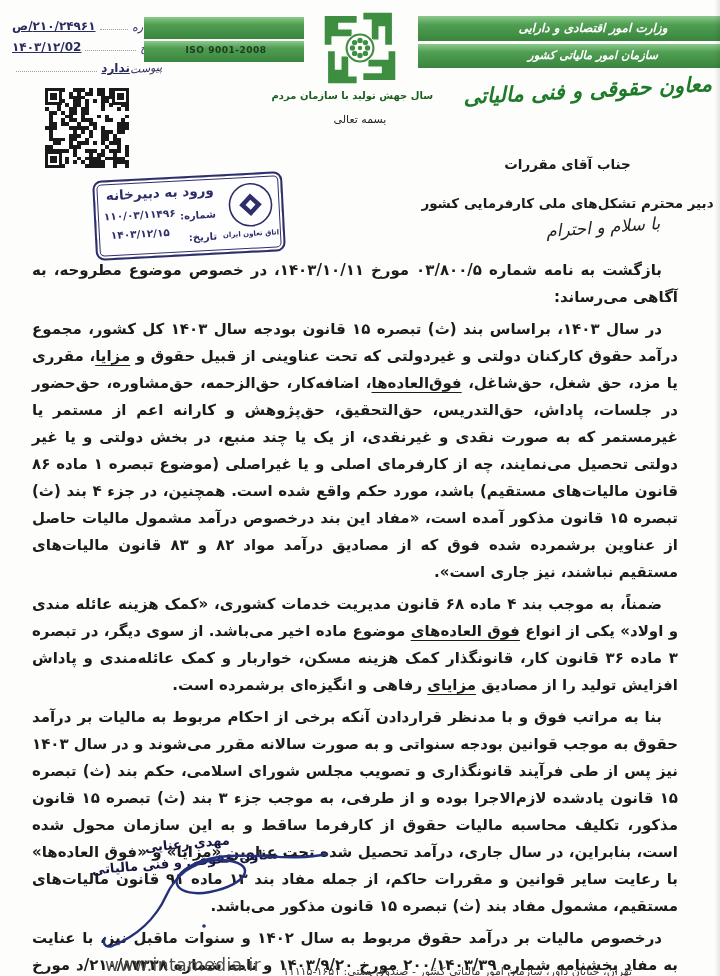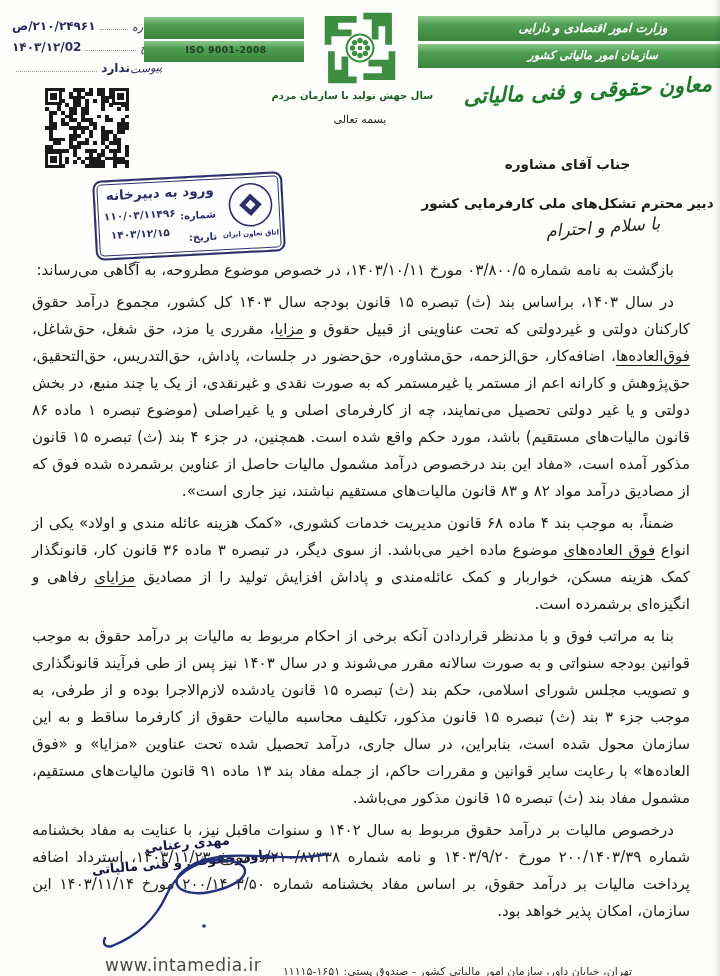--- a/index.html
+++ b/index.html
@@ -6,21 +6,21 @@
   .page{position:relative;width:720px;height:976px;background:#fdfdfc;overflow:hidden;
         font-family:"DejaVu Sans","Liberation Sans",sans-serif;direction:rtl;}
   .page::after{content:'';position:absolute;top:0;right:0;width:6px;height:100%;
         background:linear-gradient(to left,rgba(0,0,0,.09),transparent);pointer-events:none;}
 
   
   .meta{position:absolute;left:12px;top:12px;width:150px;color:#2b2b5e;}
   .meta-row{display:flex;direction:rtl;align-items:flex-end;height:21px;}
   .meta-label{font-size:11px;font-style:italic;transform:rotate(-5deg);white-space:nowrap;}
   .meta-dots{flex:1;border-bottom:1px dotted #9b9b9b;margin:0 4px 3px 4px;min-width:8px;}
-  .meta-value{font-weight:bold;font-size:12px;white-space:nowrap;}
+  .meta-value{font-weight:bold;font-size:12px;white-space:nowrap;text-decoration:underline;}
 
   
   .band{position:absolute;background:linear-gradient(180deg,#8cc98c 0%,#4f9e52 35%,#3a853e 100%);}
   .band-left-top{left:144px;top:17px;width:160px;height:22px;}
   .band-left-bot{left:144px;top:41px;width:160px;height:21px;}
   .iso-text{position:absolute;left:144px;top:45px;width:164px;text-align:center;
         font-size:9px;font-weight:bold;color:#1d3b1d;letter-spacing:.5px;direction:ltr;}
   .band-right-top{left:418px;top:16px;width:302px;height:25px;}
   .band-right-bot{left:418px;top:44px;width:302px;height:24px;}
   .band-text{position:absolute;width:302px;left:418px;text-align:center;color:#fff;
@@ -70,21 +70,21 @@
   .recipient{position:absolute;left:420px;top:156px;width:295px;text-align:center;color:#1c1c1c;}
   .recipient .r1{font-size:13.5px;font-weight:bold;margin-bottom:12px;}
   .recipient .r2{font-size:13.5px;font-weight:bold;margin-top:23px;}
   .salutation{position:absolute;right:42px;top:217px;width:150px;text-align:center;
         font-size:17px;font-style:italic;color:#222;transform:rotate(-4deg);
         letter-spacing:1px;white-space:nowrap;}
 
   
   .body-text{position:absolute;right:30px;left:32px;top:257px;
         font-size:15px;line-height:27px;color:#1c1c1c;text-align:justify;}
-  .para{margin:0 0 5px 0;text-indent:16px;}
+  .para{margin:0 12px 5px 0;text-indent:16px;font-weight:bold;}
   .para span.u{text-decoration:underline;text-underline-offset:4px;}
 
   
   .sig-block{position:absolute;left:98px;top:836px;width:180px;text-align:center;
         color:#15153f;transform:rotate(-5deg);}
   .sig-name{font-size:13px;font-weight:bold;margin-bottom:3px;white-space:nowrap;}
   .sig-title{font-size:13px;font-weight:bold;white-space:nowrap;}
   .sig-scrawl{position:absolute;left:82px;top:834px;width:265px;height:125px;pointer-events:none;}
 
   
@@ -618,21 +618,21 @@
         <rect x="19.5" y="19.5" width="7" height="7" transform="rotate(45 23 23)" fill="#fff"></rect>
         <text font-size="4.2" fill="#2e2e6b" font-weight="bold" letter-spacing="1">
           <textPath href="#cir">IRAN CHAMBER OF COOPERATIVES</textPath>
         </text>
       </svg>
     </div>
     <div class="seal-caption">اتاق تعاون ایران</div>
   </div>
 
   <div class="recipient">
-    <div class="r1">جناب آقای مشاوره</div>
+    <div class="r1">جناب آقای مقررات</div>
     <div class="r2">دبیر محترم تشکل‌های ملی کارفرمایی کشور</div>
   </div>
   <div class="salutation">با سلام و احترام</div>
 
   <div class="body-text" id="body-text">
       <div class="para"><span>بازگشت به نامه شماره ۰۳/۸۰۰/۵ مورخ ۱۴۰۳/۱۰/۱۱، در خصوص موضوع مطروحه، به آگاهی می‌رساند:</span></div>
       <div class="para"><span>در سال ۱۴۰۳، براساس بند (ث) تبصره ۱۵ قانون بودجه سال ۱۴۰۳ کل کشور، مجموع درآمد حقوق کارکنان دولتی و غیردولتی که تحت عناوینی از قبیل حقوق و </span><span class="u">مزایا</span><span>، مقرری یا مزد، حق شغل، حق‌شاغل، </span><span class="u">فوق‌العاده‌ها</span><span>، اضافه‌کار، حق‌الزحمه، حق‌مشاوره، حق‌حضور در جلسات، پاداش، حق‌التدریس، حق‌التحقیق، حق‌پژوهش و کارانه اعم از مستمر یا غیرمستمر که به صورت نقدی و غیرنقدی، از یک یا چند منبع، در بخش دولتی و یا غیر دولتی تحصیل می‌نمایند، چه از کارفرمای اصلی و یا غیراصلی (موضوع تبصره ۱ ماده ۸۶ قانون مالیات‌های مستقیم) باشد، مورد حکم واقع شده است. همچنین، در جزء ۴ بند (ث) تبصره ۱۵ قانون مذکور آمده است، «مفاد این بند درخصوص درآمد مشمول مالیات حاصل از عناوین برشمرده شده فوق که از مصادیق درآمد مواد ۸۲ و ۸۳ قانون مالیات‌های مستقیم نباشند، نیز جاری است».</span></div>
       <div class="para"><span>ضمناً، به موجب بند ۴ ماده ۶۸ قانون مدیریت خدمات کشوری، «کمک هزینه عائله مندی و اولاد» یکی از انواع </span><span class="u">فوق العاده‌های</span><span> موضوع ماده اخیر می‌باشد. از سوی دیگر، در تبصره ۳ ماده ۳۶ قانون کار، قانونگذار کمک هزینه مسکن، خواربار و کمک عائله‌مندی و پاداش افزایش تولید را از مصادیق </span><span class="u">مزایای</span><span> رفاهی و انگیزه‌ای برشمرده است.</span></div>
       <div class="para"><span>بنا به مراتب فوق و با مدنظر قراردادن آنکه برخی از احکام مربوط به مالیات بر درآمد حقوق به موجب قوانین بودجه سنواتی و به صورت سالانه مقرر می‌شوند و در سال ۱۴۰۳ نیز پس از طی فرآیند قانونگذاری و تصویب مجلس شورای اسلامی، حکم بند (ث) تبصره ۱۵ قانون یادشده لازم‌الاجرا بوده و از طرفی، به موجب جزء ۳ بند (ث) تبصره ۱۵ قانون مذکور، تکلیف محاسبه مالیات حقوق از کارفرما ساقط و به این سازمان محول شده است، بنابراین، در سال جاری، درآمد تحصیل شده تحت عناوین «مزایا» و «فوق العاده‌ها» با رعایت سایر قوانین و مقررات حاکم، از جمله مفاد بند ۱۳ ماده ۹۱ قانون مالیات‌های مستقیم، مشمول مفاد بند (ث) تبصره ۱۵ قانون مذکور می‌باشد.</span></div>
       <div class="para"><span>درخصوص مالیات بر درآمد حقوق مربوط به سال ۱۴۰۲ و سنوات ماقبل نیز، با عنایت به مفاد بخشنامه شماره ۲۰۰/۱۴۰۳/۳۹ مورخ ۱۴۰۳/۹/۲۰ و نامه شماره ۲۱۰/۸۷۳۳۸/د مورخ ۱۴۰۳/۱۱/۲۳، استرداد اضافه پرداخت مالیات بر درآمد حقوق، بر اساس مفاد بخشنامه شماره ۲۰۰/۱۴۰۳/۵۰ مورخ ۱۴۰۳/۱۱/۱۴ این سازمان، امکان پذیر خواهد بود.</span></div>

